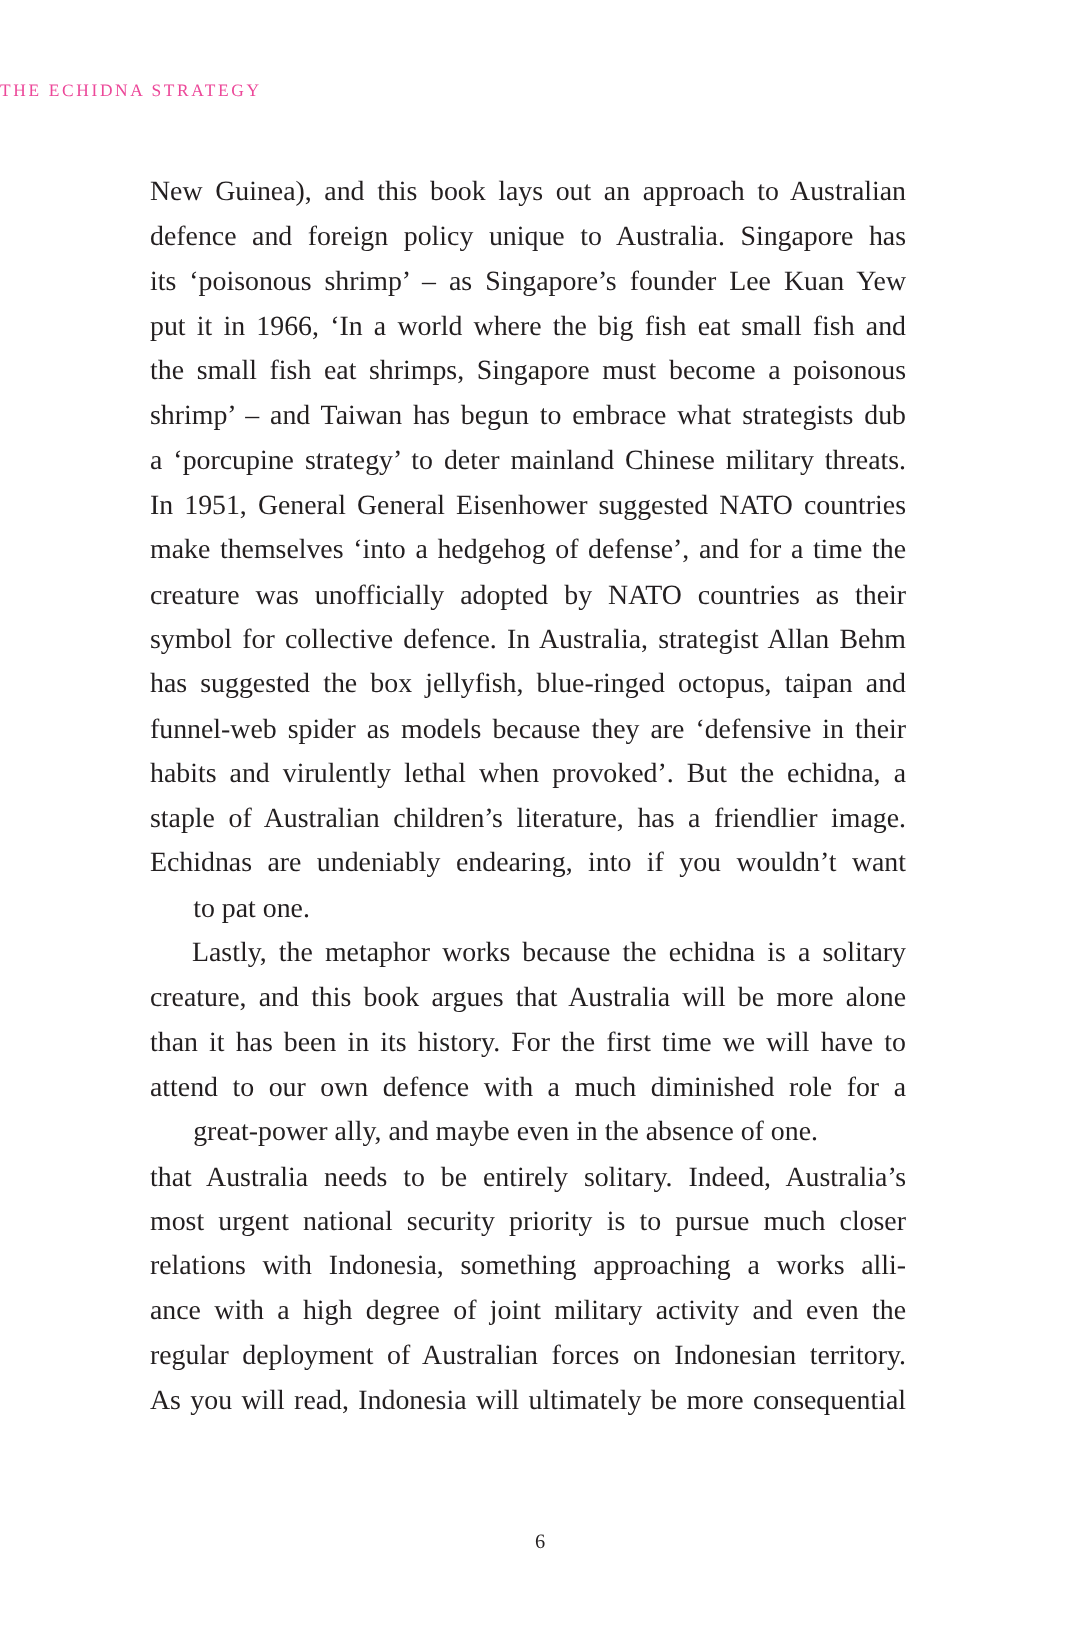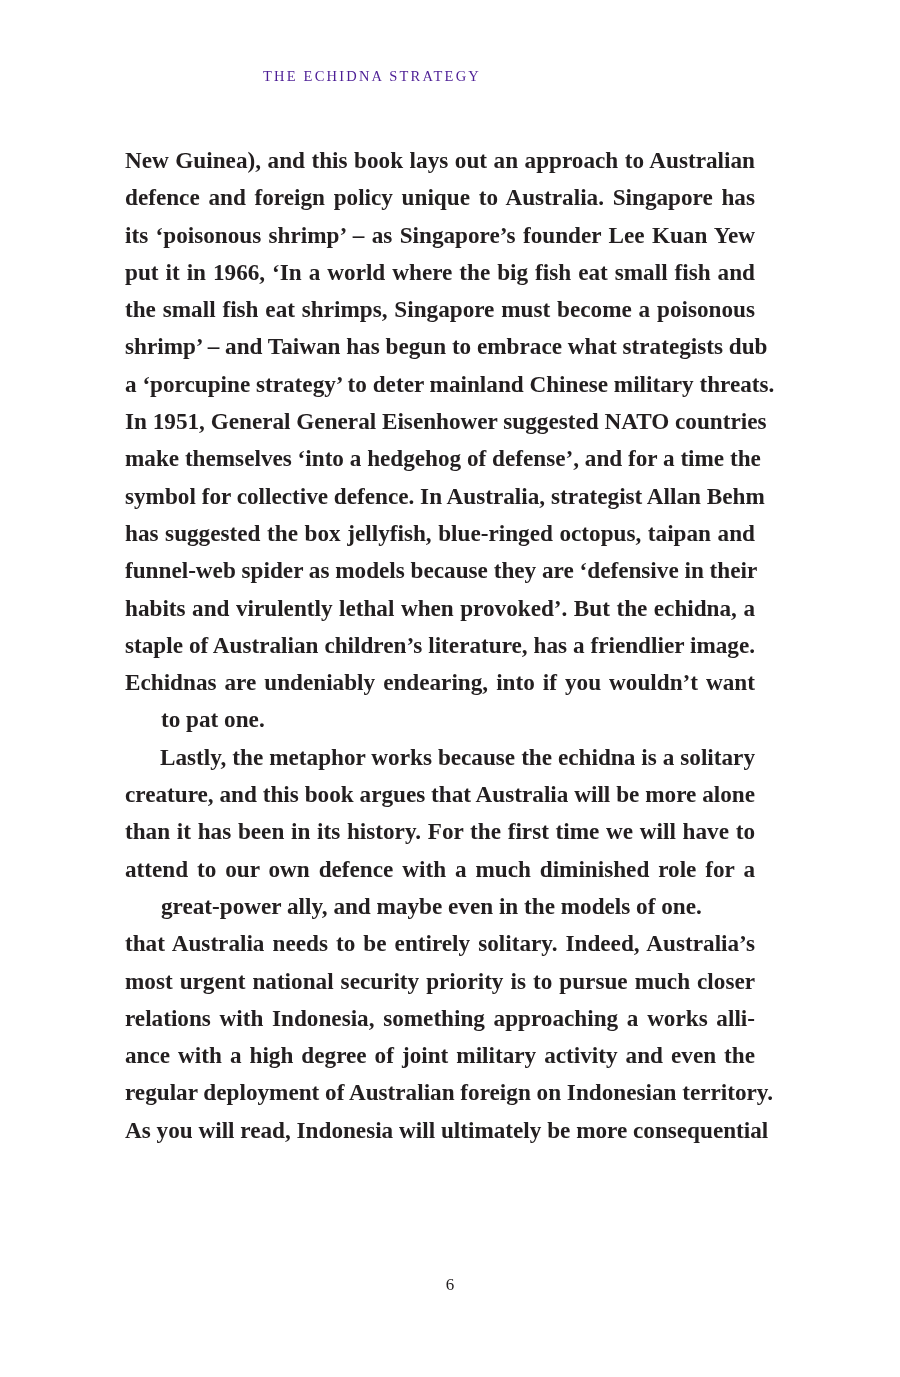--- a/index.html
+++ b/index.html
@@ -13,31 +13,29 @@
       position: relative;
       overflow: hidden;
       color: #231f20;
       font-family: "Liberation Serif", "DejaVu Serif", serif;
     }
     .running-head {
       position: absolute;
       top: 68px;
       left: 0;
       width: 744px;
-      text-align: center;
       font-size: 14.5px;
       letter-spacing: 2.2px;
-      color: #4c1d95;
+      color: #ec4899;
     }
     .body-text {
       position: absolute;
       top: 142px;
       left: 125px;
       width: 630px;
-      font-weight: bold;
     }
     .line {
       display: block;
       height: 37.3px;
       line-height: 37.3px;
       font-size: 23.2px;
       white-space: nowrap;
       text-align: justify;
       text-align-last: justify;
     }
@@ -68,40 +66,41 @@
   <div>
     <span class="line">New Guinea), and this book lays out an approach to Australian</span>
     <span class="line">defence and foreign policy unique to Australia. Singapore has</span>
     <span class="line">its ‘poisonous shrimp’ – as Singapore’s founder Lee Kuan Yew</span>
     <span class="line">put it in 1966, ‘In a world where the big fish eat small fish and</span>
     <span class="line">the small fish eat shrimps, Singapore must become a poisonous</span>
     <span class="line">shrimp’ – and Taiwan has begun to embrace what strategists dub</span>
     <span class="line">a ‘porcupine strategy’ to deter mainland Chinese military threats.</span>
     <span class="line">In 1951, General General Eisenhower suggested NATO countries</span>
     <span class="line">make themselves ‘into a hedgehog of defense’, and for a time the</span>
+    <span class="line">creature was unofficially adopted by NATO countries as their</span>
     <span class="line">symbol for collective defence. In Australia, strategist Allan Behm</span>
     <span class="line">has suggested the box jellyfish, blue-ringed octopus, taipan and</span>
     <span class="line">funnel-web spider as models because they are ‘defensive in their</span>
     <span class="line">habits and virulently lethal when provoked’. But the echidna, a</span>
     <span class="line">staple of Australian children’s literature, has a friendlier image.</span>
     <span class="line">Echidnas are undeniably endearing, into if you wouldn’t want</span>
     <span class="line last">to pat one.</span>
   </div>
 
   <div>
     <span class="line indent">Lastly, the metaphor works because the echidna is a solitary</span>
     <span class="line">creature, and this book argues that Australia will be more alone</span>
     <span class="line">than it has been in its history. For the first time we will have to</span>
     <span class="line">attend to our own defence with a much diminished role for a</span>
-    <span class="line last">great-power ally, and maybe even in the models of one.</span>
+    <span class="line last">great-power ally, and maybe even in the absence of one.</span>
   </div>
 
   <div>
     <span class="line">that Australia needs to be entirely solitary. Indeed, Australia’s</span>
     <span class="line">most urgent national security priority is to pursue much closer</span>
     <span class="line">relations with Indonesia, something approaching a works alli-</span>
     <span class="line">ance with a high degree of joint military activity and even the</span>
-    <span class="line">regular deployment of Australian foreign on Indonesian territory.</span>
+    <span class="line">regular deployment of Australian forces on Indonesian territory.</span>
     <span class="line">As you will read, Indonesia will ultimately be more consequential</span>
   </div>
 </div>
 
 <div class="folio">6</div>
 
 </body></html>

